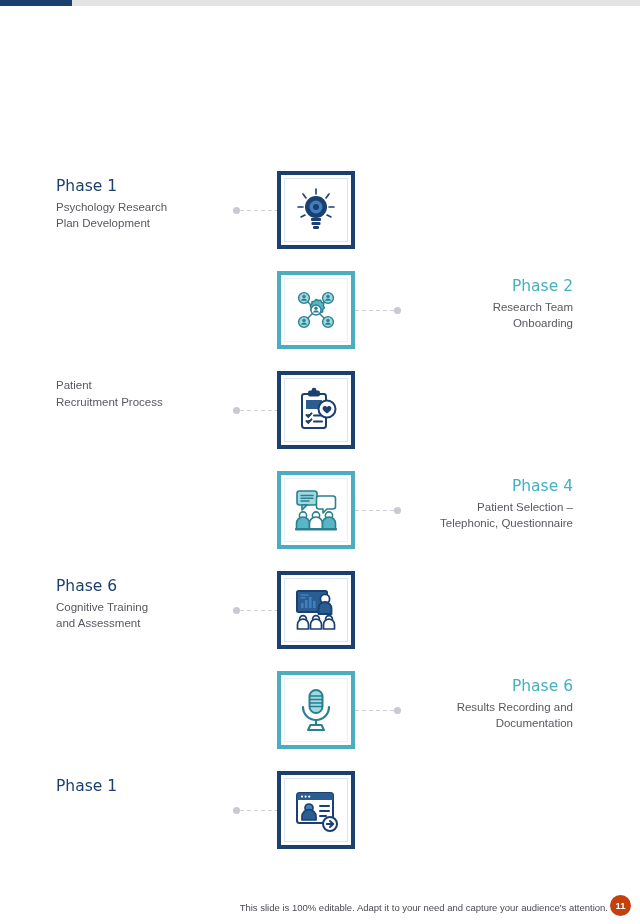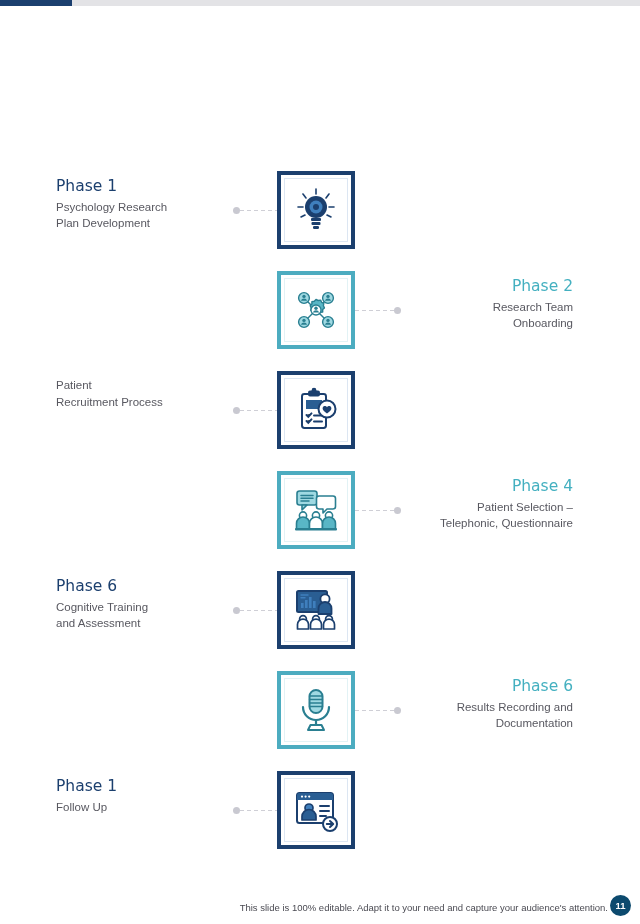--- a/index.html
+++ b/index.html
@@ -140,21 +140,21 @@
     width: 608px;
     text-align: right;
     font-size: 9.5px;
     color: #4a4a52;
   }
   #page-badge {
     position: absolute;
     right: 9px; bottom: 8px;
     width: 21px; height: 21px;
     border-radius: 50%;
-    background: #0c4a6e;
+    background: #c2410c;
     color: #ffffff;
     font-size: 9.5px;
     font-weight: bold;
     display: flex;
     align-items: center;
     justify-content: center;
   }
 </style>
 </head>
 <body>
@@ -366,21 +366,20 @@
         <path d="M11 21 a13 13 0 0 0 26 0" fill="none" stroke="#2a7f91" stroke-width="2.2" stroke-linecap="round"></path>
         <line x1="24" y1="34" x2="24" y2="38" stroke="#2a7f91" stroke-width="2.2"></line>
         <path d="M16 44 l2.5-5h11l2.5 5z" fill="#ffffff" stroke="#2a7f91" stroke-width="2" stroke-linejoin="round"></path>
       </svg>
         </span>
     </div>
     </div>
     <div class="phase-row">
     <div class="phase-text left">
       <div class="phase-title">Phase 1</div>
-      <div class="phase-desc">Follow Up</div>
     </div>
     <div class="connector left-side">
       <div class="conn-line"></div>
       <div class="conn-dot"></div>
     </div>
     <div class="icon-box navy">
       <span class="icon-art">
           <svg width="48" height="48" viewBox="0 0 48 48">
         <rect x="5" y="7" width="36" height="30" rx="2.5" fill="#ffffff" stroke="#1b3f6e" stroke-width="2"></rect>
         <path d="M5 9.5a2.5 2.5 0 0 1 2.5-2.5h31A2.5 2.5 0 0 1 41 9.5V14H5z" fill="#2a5e93"></path>

